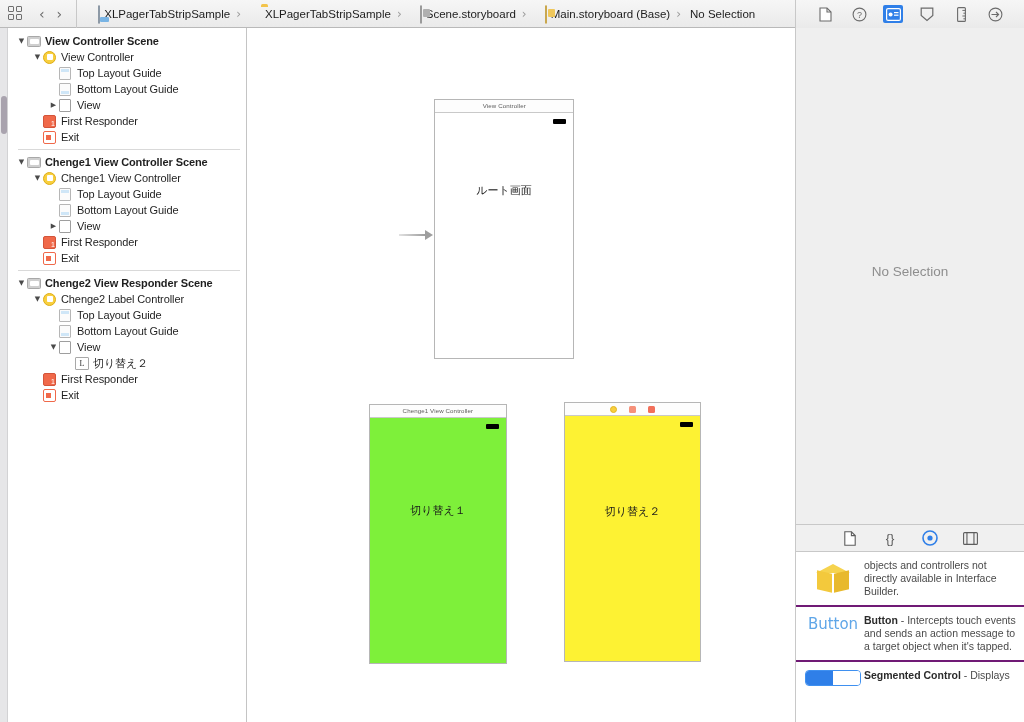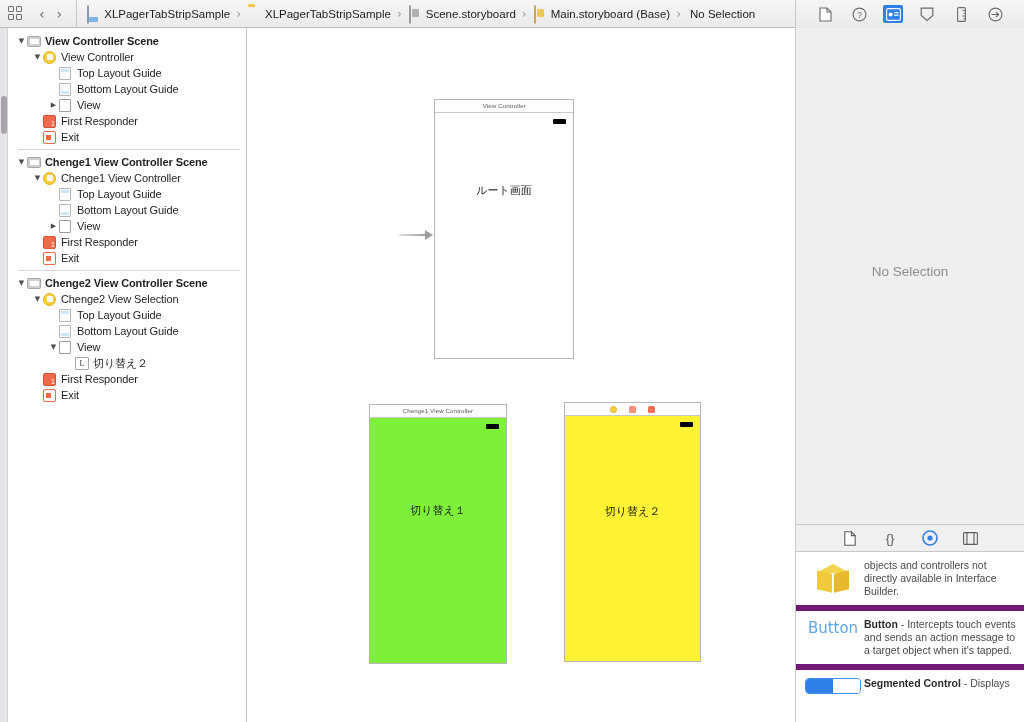--- a/index.html
+++ b/index.html
@@ -69,20 +69,21 @@
     height: 100%;
     flex: 1 1 auto;
     overflow: hidden;
     padding-left: 2px;
   }
   .crumb {
     display: flex;
     align-items: center;
     height: 100%;
     white-space: nowrap;
+    text-align: right;
   }
   .crumb-label {
     font-size: 11.5px;
     color: #1d1d1d;
     padding-left: 4px;
   }
   .crumb-chev {
     color: #9b9b9b;
     font-size: 12px;
     padding: 0 5px 0 6px;
@@ -480,21 +481,21 @@
   }
   .lib-list {
     flex: 1 1 auto;
     overflow: hidden;
     background: #ffffff;
   }
   .lib-item {
     display: flex;
     align-items: flex-start;
     padding: 6px 8px 7px 6px;
-    border-bottom: 6px solid #701a75;
+    border-bottom: 2px solid #701a75;
     min-height: 44px;
   }
   .lib-item.alt { background: #ebebeb; }
   .lib-thumb {
     width: 62px;
     flex: 0 0 auto;
     display: flex;
     align-items: center;
     justify-content: center;
     padding-top: 2px;
@@ -752,28 +753,28 @@
             <span class="ic-exit"></span>
           </span>
           <span class="rlabel">Exit</span>
         </div>
         <div class="scene-div"></div>
         <div class="row" style="padding-left: 8px;">
           <span class="disc">▼</span>
           <span class="ricon" style="display: flex; align-items: center;">
             <span class="ic-scene"></span>
           </span>
-          <span class="rlabel bold">Chenge2 View Controller Scene</span>
+          <span class="rlabel bold">Chenge2 View Responder Scene</span>
         </div>
         <div class="row" style="padding-left: 24px;">
           <span class="disc">▼</span>
           <span class="ricon" style="display: flex; align-items: center;">
             <span class="ic-vc"></span>
           </span>
-          <span class="rlabel">Chenge2 View Selection</span>
+          <span class="rlabel">Chenge2 Label Controller</span>
         </div>
         <div class="row" style="padding-left: 40px;">
           <span class="disc none"></span>
           <span class="ricon" style="display: flex; align-items: center;">
             <span class="ic-guide top"></span>
           </span>
           <span class="rlabel">Top Layout Guide</span>
         </div>
         <div class="row" style="padding-left: 40px;">
           <span class="disc none"></span>

